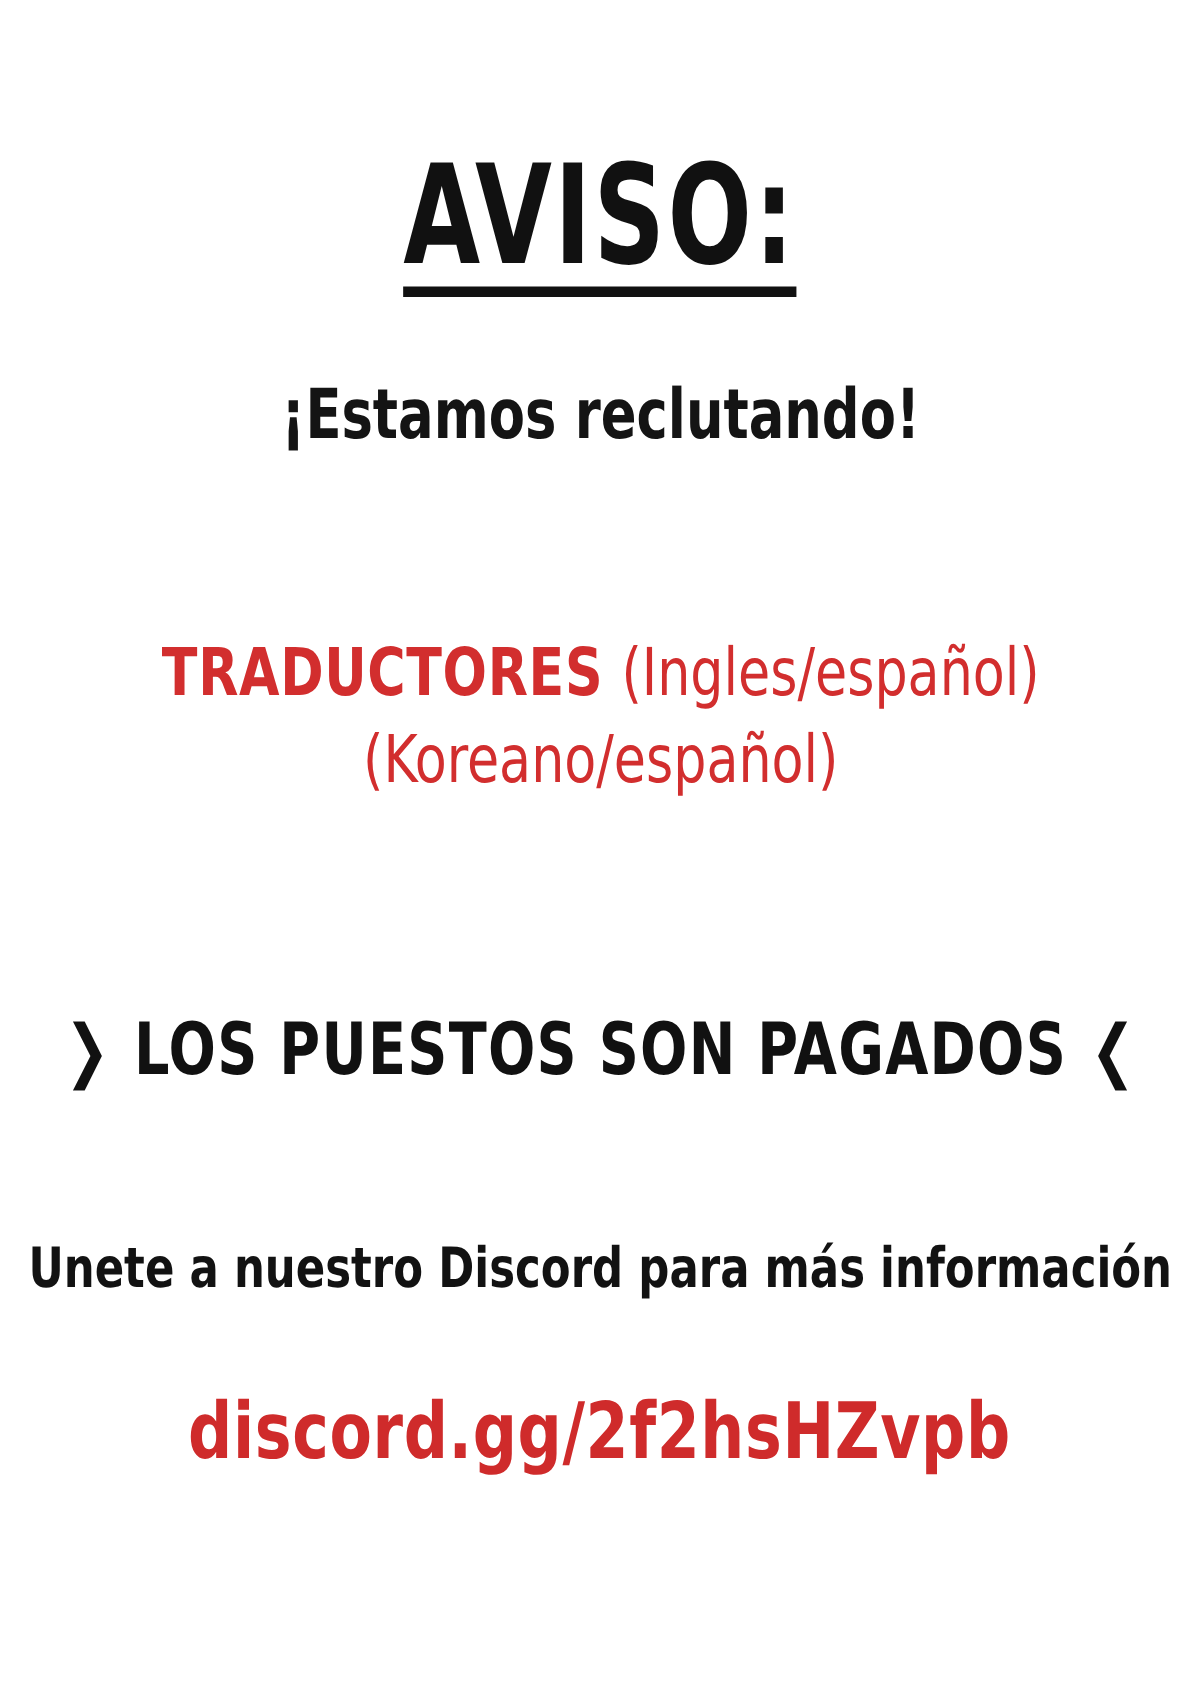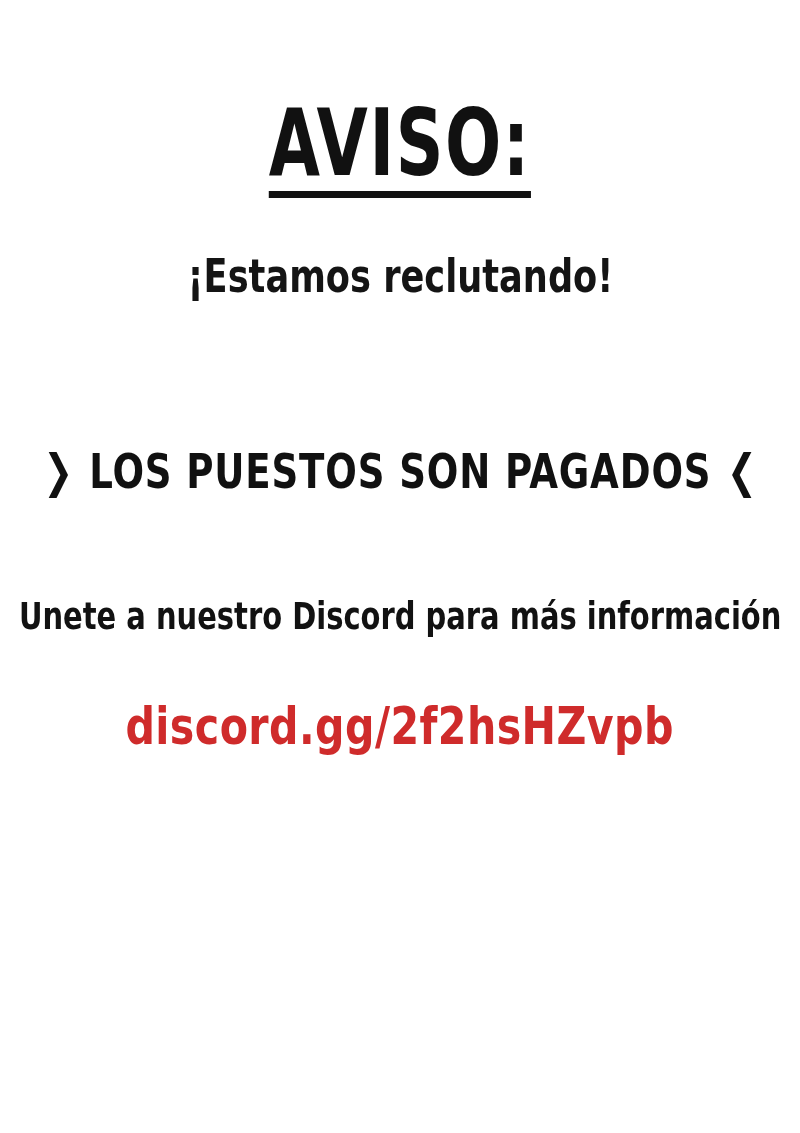--- a/index.html
+++ b/index.html
@@ -115,20 +115,27 @@
 </style>
 </head>
 <body>
 
 <div class="page">
 
   <div class="notice-title">AVISO:</div>
 
   <div class="subtitle">¡Estamos reclutando!</div>
 
+  <div class="roles-block">
+    <div class="roles-line">
+      <span class="role-name">TRADUCTORES</span>
+      <span class="role-langs">(Ingles/español)</span>
+    </div>
+    <div class="roles-line-2">(Koreano/español)</div>
+  </div>
 
   <div class="paid-line">
     <span class="chev">❯</span>
     <span>LOS PUESTOS SON PAGADOS</span>
     <span class="chev">❮</span>
   </div>
 
   <div class="discord-info">Unete a nuestro Discord para más información</div>
 
   <div class="discord-link">discord.gg/2f2hsHZvpb</div>

